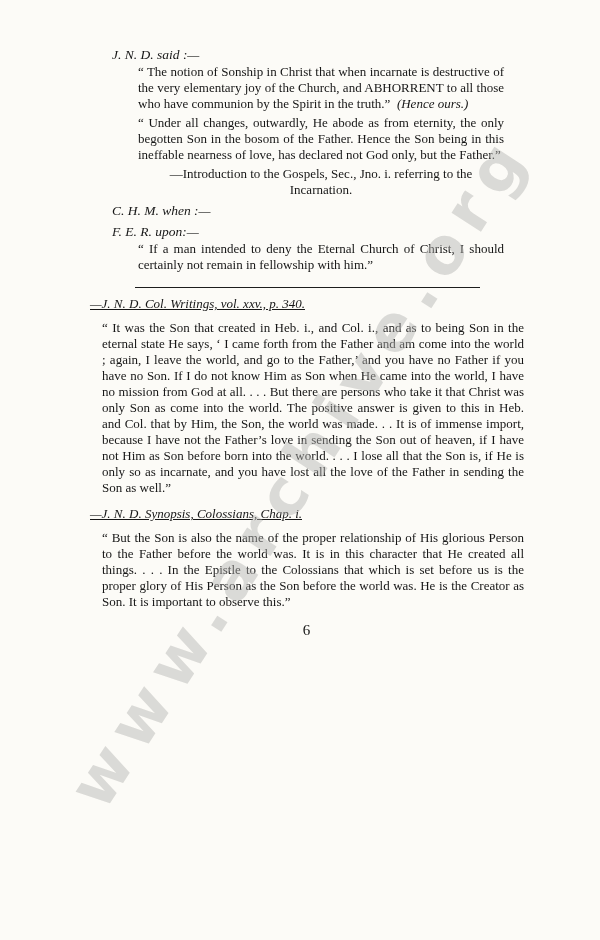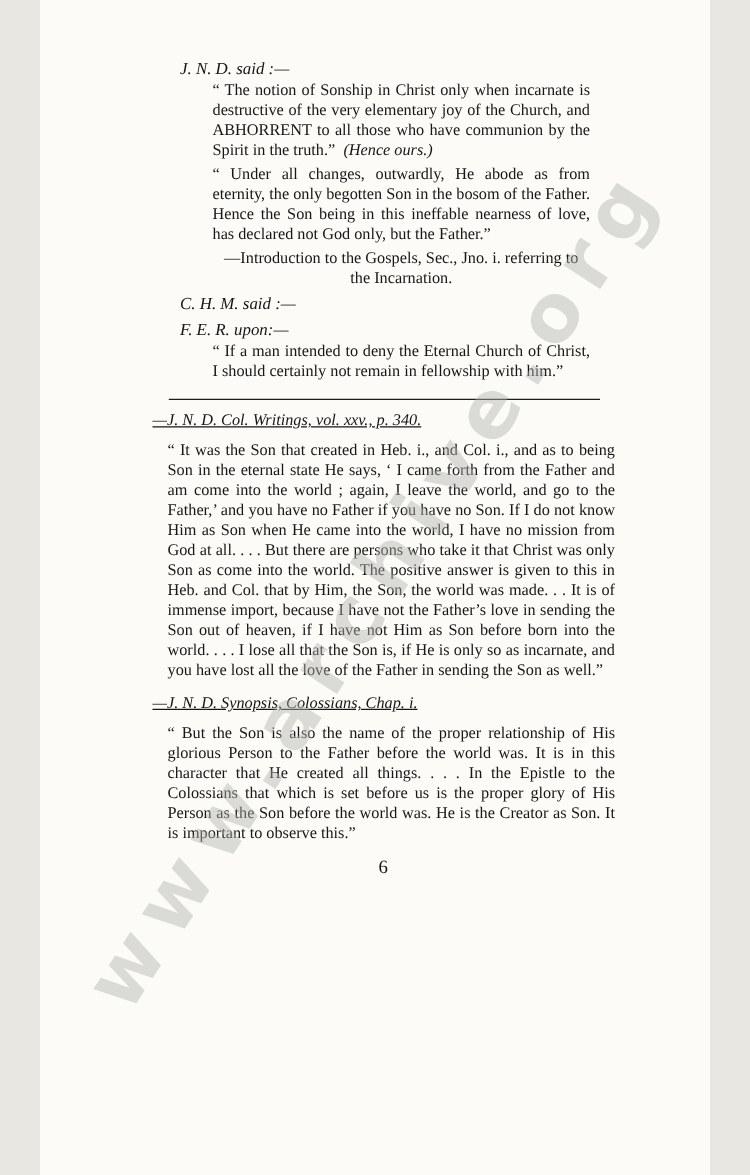--- a/index.html
+++ b/index.html
@@ -2,21 +2,21 @@
 <html><head>
 <meta charset="utf-8">
 <style>
   html, body {
     margin: 0;
     padding: 0;
     background: #e9e7e2;
   }
   .page {
     position: relative;
-    width: 536px;
+    width: 600px;
     height: 940px;
     margin: 0 auto;
     background: #fcfbf7;
     overflow: hidden;
     font-family: "Liberation Serif", serif;
     color: #161616;
   }
   .content {
     position: relative;
     z-index: 1;
@@ -81,30 +81,30 @@
 </style>
 </head>
 <body>
 
 <div class="page">
 
   <div class="content">
 
     <section>
       <h2 class="speaker">J. N. D. said :—</h2>
-      <p class="quote"><span>“ The notion of Sonship in Christ only when incarnate is destructive of the very elementary joy of the Church, and ABHORRENT to all those who have communion by the Spirit in the truth.”</span>&nbsp; <span class="quote-note">(Hence ours.)</span></p>
+      <p class="quote"><span>“ The notion of Sonship in Christ that when incarnate is destructive of the very elementary joy of the Church, and ABHORRENT to all those who have communion by the Spirit in the truth.”</span>&nbsp; <span class="quote-note">(Hence ours.)</span></p>
     </section>
 
     <section>
       <p class="quote">“ Under all changes, outwardly, He abode as from eternity, the only begotten Son in the bosom of the Father.  Hence the Son being in this ineffable nearness of love, has declared not God only, but the Father.”</p>
       <p class="sub-attribution">—Introduction to the Gospels, Sec., Jno. i. referring to the Incarnation.</p>
     </section>
 
     <section>
-      <h2 class="speaker">C. H. M. said :—</h2>
+      <h2 class="speaker">C. H. M. when :—</h2>
     </section>
 
     <section>
       <h2 class="speaker">F. E. R. upon:—</h2>
       <p class="quote">“ If a man intended to deny the Eternal Church of Christ, I should certainly not remain in fellowship with him.”</p>
     </section>
 
     <div class="rule"></div>
 
     <p class="attribution">—J. N. D. Col. Writings, vol. xxv., p. 340.</p>

